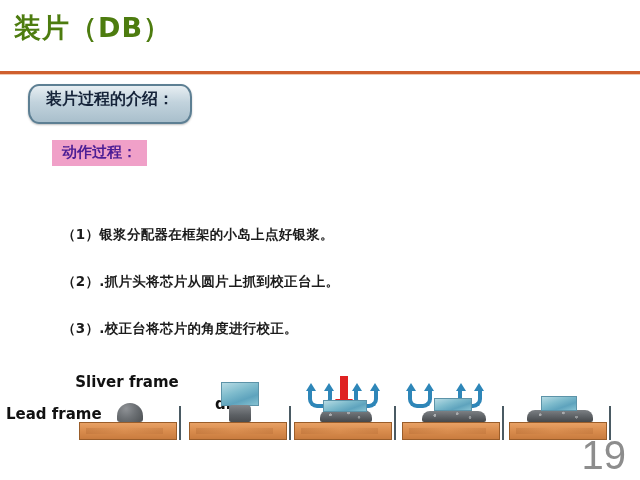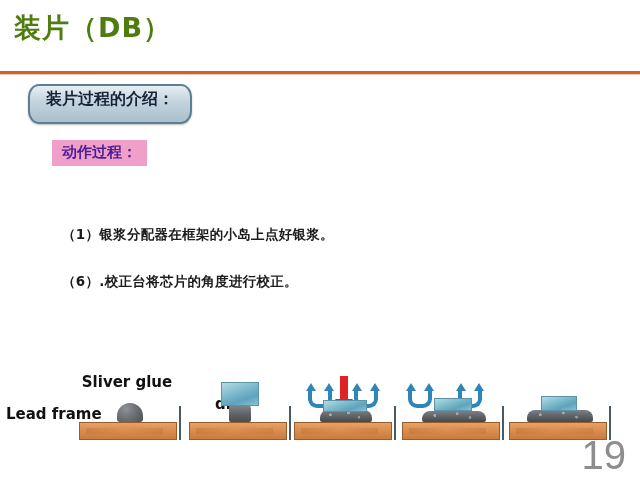--- a/index.html
+++ b/index.html
@@ -250,27 +250,28 @@
 
 <div id="slide-title">装片（DB）</div>
 <div id="title-divider"></div>
 
 <div id="section-banner">装片过程的介绍：</div>
 
 <div id="action-heading">动作过程：</div>
 
 <div id="steps">
   <div class="step-line">（1）银浆分配器在框架的小岛上点好银浆。</div>
-  <div class="step-line">（6）.校正台将芯片的角度进行校正。</div>
+  <div class="step-line">（2）.抓片头将芯片从圆片上抓到校正台上。</div>
+  <div class="step-line">（3）.校正台将芯片的角度进行校正。</div>
 </div>
 
 <div id="diagram">
 
   <div class="diag-label" id="label-lead-frame">Lead frame</div>
-  <div class="diag-label" id="label-sliver-glue">Sliver glue</div>
+  <div class="diag-label" id="label-sliver-glue">Sliver frame</div>
   <div class="diag-label" id="label-die">die</div>
 
   <div class="panel" id="panel-1">
     <div class="glue-dome"></div>
     <div class="frame-bar"></div>
     <div class="edge-line"></div>
   </div>
 
   <div class="panel" id="panel-2">
     <div class="die-block" id="die-big"></div>

